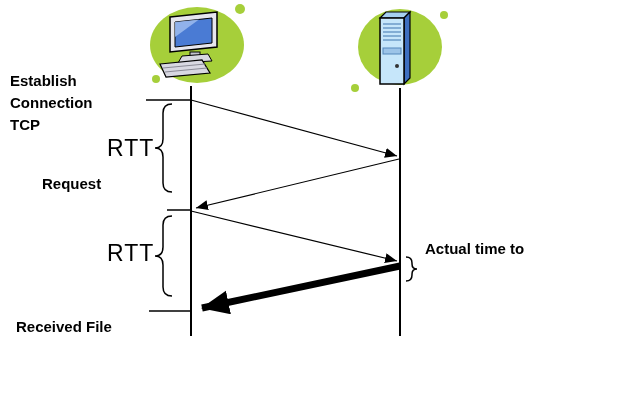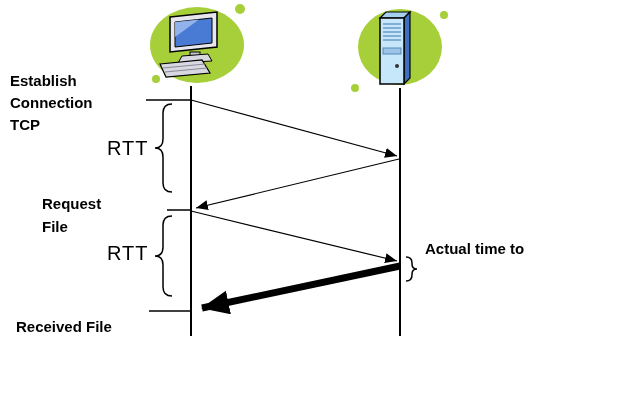--- a/index.html
+++ b/index.html
@@ -14,21 +14,21 @@
   .lbl{
     position:absolute;
     color:#000;
     font-weight:bold;
     font-size:15px;
     line-height:22px;
     white-space:nowrap;
   }
   .rtt{
     font-weight:400;
-    font-size:20px;
+    font-size:23px;
     letter-spacing:1px;
     line-height:24px;
   }
   .stroke{stroke:#000;}
 </style>
 </head>
 <body>
 
 <div id="stage">
 
@@ -92,23 +92,22 @@
   </svg>
 
   <div class="lbl" style="left:10px;top:70px;">
     <div>Establish</div>
     <div>Connection</div>
     <div>TCP</div>
   </div>
 
   <div class="lbl rtt" style="left:107px;top:136px;">RTT</div>
 
-  <div class="lbl" style="left:42px;top:192px;line-height:23px;">
+  <div class="lbl" style="left:42px;top:172px;line-height:23px;">
     <div>Request</div>
-    <div>File</div>
   </div>
 
   <div class="lbl rtt" style="left:107px;top:241px;">RTT</div>
 
   <div class="lbl" style="left:16px;top:316px;">Received File</div>
 
   <div class="lbl" style="left:425px;top:238px;">
     <div>Actual time to</div>
   </div>
 

